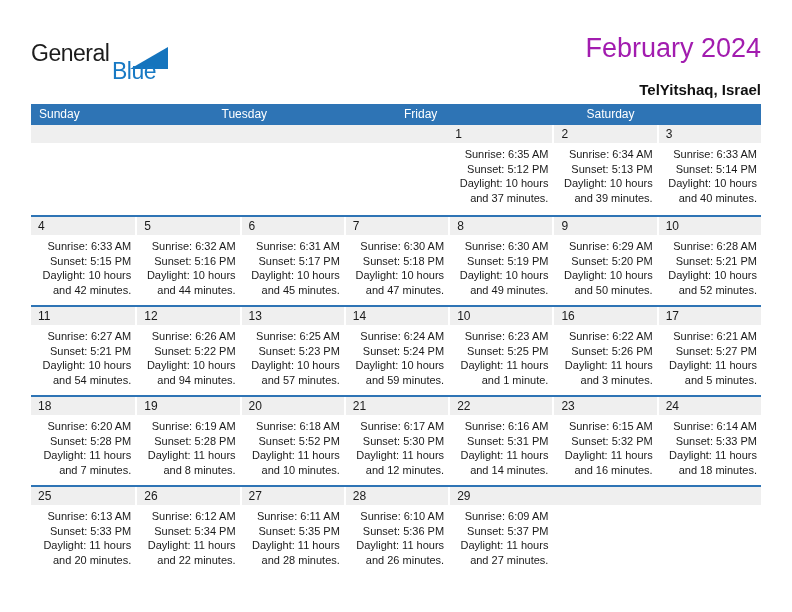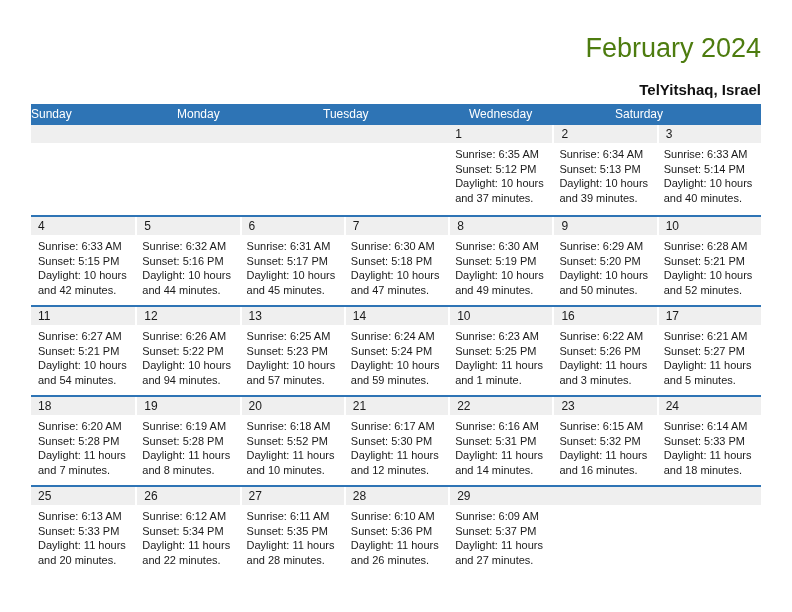--- a/index.html
+++ b/index.html
@@ -8,53 +8,57 @@
   #page { position:relative; width:792px; height:612px; overflow:hidden; }
 
   
   #logo { position:absolute; left:31px; top:38px; width:130px; height:46px; }
   .logo-general { position:absolute; left:0; top:2px; font-size:23px; letter-spacing:-0.5px; color:#1c1c1c; }
   .logo-triangle { position:absolute; left:99px; top:9px; width:0; height:0;
                    border-bottom:22px solid #1574bd; border-left:38px solid transparent; }
   .logo-blue { position:absolute; left:81px; top:20px; font-size:23px; letter-spacing:-0.5px; color:#1779c4; }
 
   
-  #title { position:absolute; right:31px; top:33px; text-align:left; font-size:27px; color:#4d7c0f; }
+  #title { position:absolute; right:31px; top:33px; text-align:left; font-size:27px; color:#a21caf; }
   #subtitle { position:absolute; right:31px; top:81px; text-align:left; font-size:15px; font-weight:bold; color:#111; }
 
   
   #calendar { position:absolute; left:31px; top:104px; width:730px; }
   #weekday-row { display:flex; background:#2e74b5; height:21px; }
-  .weekday-cell { flex:1 1 0; color:#ffffff; font-size:12px; line-height:21px; 
+  .weekday-cell { flex:1 1 0; color:#ffffff; font-size:12px; line-height:21px; padding-left:8px;
                   overflow:hidden; white-space:nowrap; }
 
   .week-row { display:flex; height:90px; border-top:2px solid #2e74b5; }
   #weeks .week-row:first-child { border-top:none; }
   .day-cell { flex:1 1 0; background:#ffffff; }
   .day-strip { height:18px; background:#efefef; font-size:12px; line-height:18px;
                padding-left:7px; color:#1a1a1a; }
   .day-cell.gap .day-strip { border-left:2px solid #ffffff; }
-  .day-body { padding:4px 4px 0 7px; font-size:11px; line-height:14.5px; color:#1a1a1a; }
+  .day-body { padding:4px 4px 0 7px; font-size:11px; line-height:14.5px; color:#1a1a1a;text-align:right; }
   .day-body div { white-space:nowrap; }
 </style>
 </head>
 <body>
 
 <div id="page">
 
+  <div id="logo">
+    <span class="logo-general">General</span>
+    <span class="logo-triangle"></span>
+    <span class="logo-blue">Blue</span>
+  </div>
 
   <div id="title">February 2024</div>
   <div id="subtitle">TelYitshaq, Israel</div>
 
   <div id="calendar">
     <div id="weekday-row">
       <div class="weekday-cell">Sunday</div>
-      <div class="weekday-cell">Monday</div>
       <div class="weekday-cell">Tuesday</div>
-      <div class="weekday-cell">Wednesday</div>
+      <div class="weekday-cell">Friday</div>
       <div class="weekday-cell">Saturday</div>
     </div>
     <div id="weeks">
         <div class="week-row">
           <div class="day-cell">
             <div class="day-strip"></div>
           </div>
           <div class="day-cell">
             <div class="day-strip"></div>
           </div>

